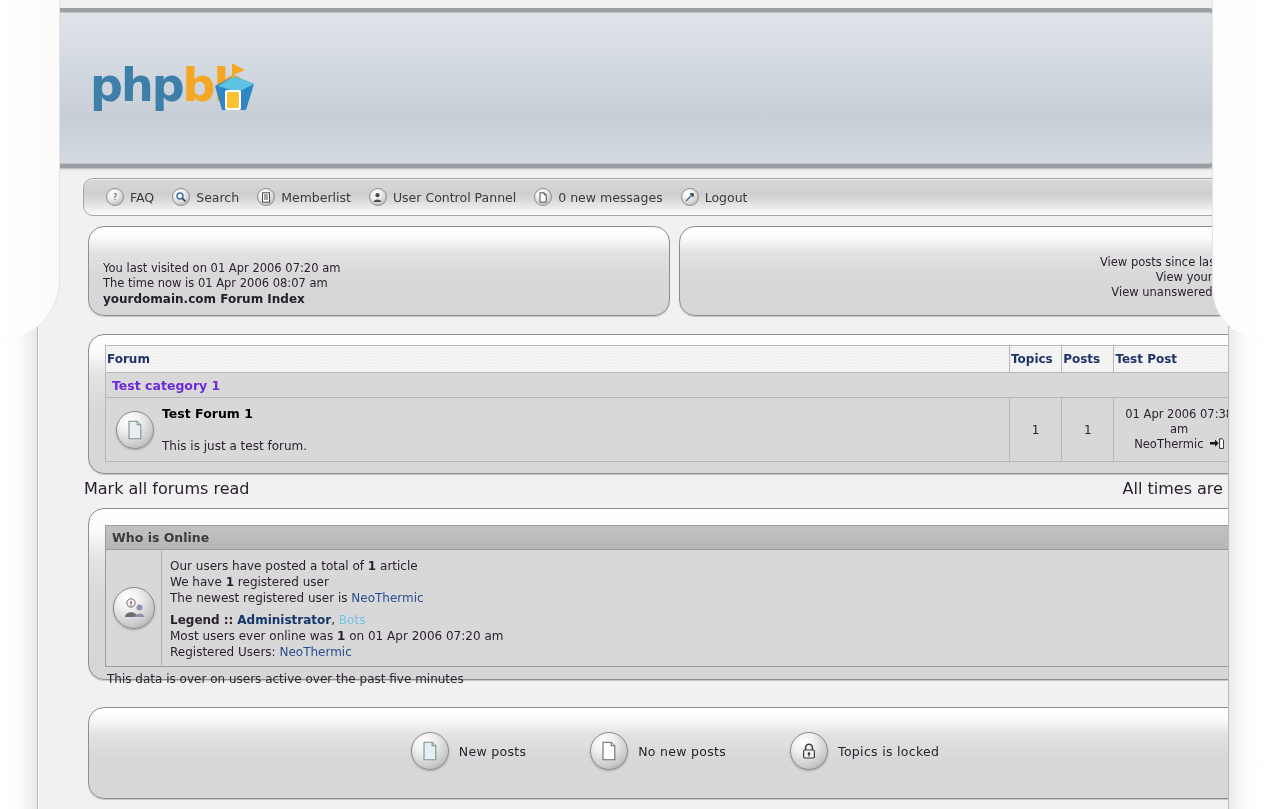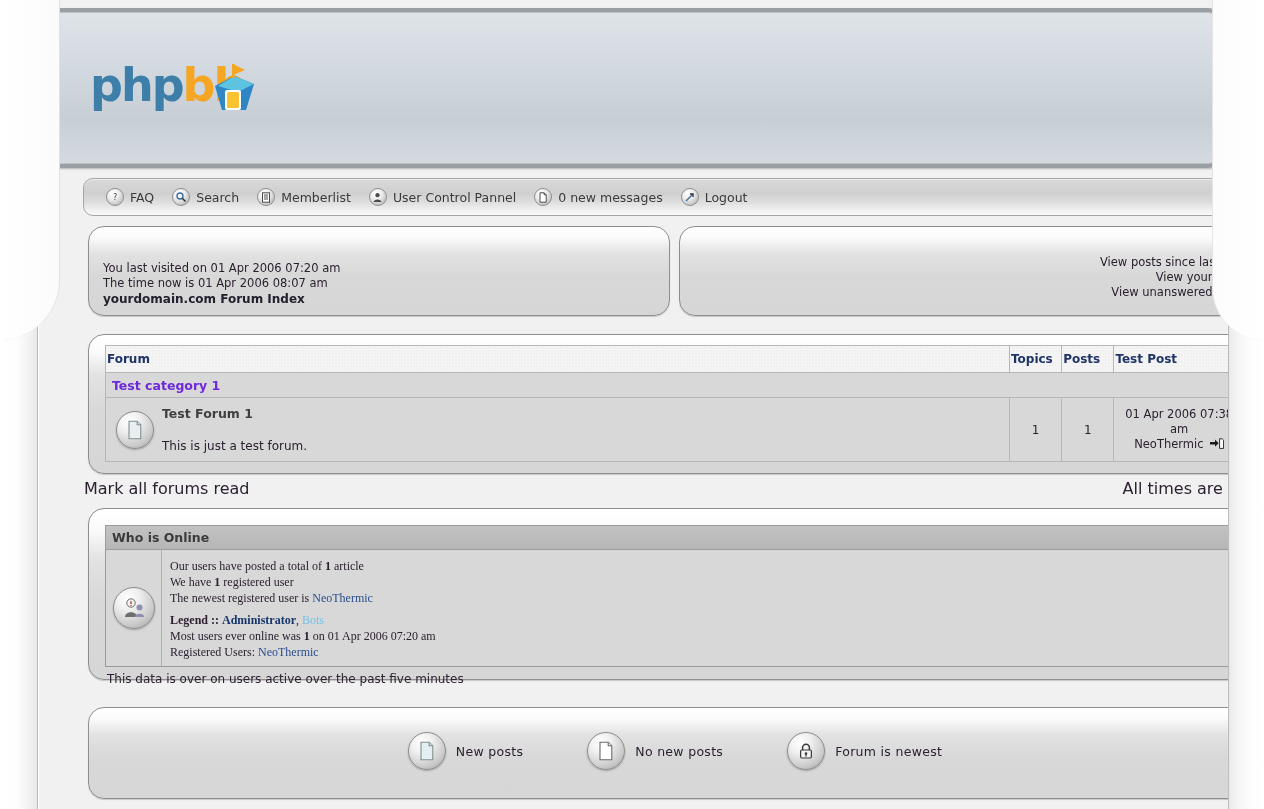--- a/index.html
+++ b/index.html
@@ -140,40 +140,40 @@
   }
   td.forum-cell { padding: 8px 6px 8px 8px; height: 60px; }
   .forum-row-inner { display: flex; align-items: center; }
   .bigorb {
     width: 38px; height: 38px; border-radius: 50%; flex: 0 0 auto; margin: 0 8px 0 2px;
     background: radial-gradient(circle at 34% 26%, #ffffff 0%, #f0f0f0 30%, #cbcbcb 68%, #9d9d9d 100%);
     border: 1px solid #8d8d8d;
     display: flex; align-items: center; justify-content: center;
     box-shadow: 0 1px 2px rgba(0,0,0,.25);
   }
-  .forum-name { font-size: 12.5px; font-weight: bold; color: #404040; cursor: pointer; }
+  .forum-name { font-size: 12.5px; font-weight: bold; color: #000000; cursor: pointer; }
   .forum-desc { font-size: 12px; color: #2c2030; margin-top: 18px; }
   td.num { text-align: center; font-size: 12px; color: #2c2030; width: 52px; }
   td.lastpost { text-align: center; font-size: 11.5px; color: #2c2030; width: 130px; line-height: 15px; }
   .lp-user { color: #2c2030; }
 
   
   .markrow { position: absolute; left: 45px; top: 479px; width: 1180px;
              display: flex; justify-content: space-between; font-size: 16px; color: #2c2030; gap: 40px; }
 
   
   .online-wrap { position: absolute; left: 49px; top: 508px; width: 1174px; height: 172px; }
   .online-inner { width: 1140px; margin: 16px auto 0; border: 1px solid #9b9b9b; }
   .online-head {
     background: linear-gradient(to bottom,#c2c2c2,#b6b6b6);
     color: #3b3b3b; font-weight: bold; font-size: 12.5px;
     height: 24px; line-height: 24px; padding-left: 6px;
     border-bottom: 1px solid #9b9b9b;
   }
-  .online-body { display: flex; background: #d8d8d8; min-height: 94px; font-family: Liberation Serif, serif; }
+  .online-body { display: flex; background: #d8d8d8; min-height: 94px; }
   .online-avatar-cell { width: 56px; border-right: 1px solid #b0b0b0; display: flex; align-items: center; justify-content: center; }
   .avatar-orb {
     width: 42px; height: 42px; border-radius: 50%;
     background: radial-gradient(circle at 34% 26%, #ffffff 0%, #efefef 30%, #c9c9c9 68%, #9b9b9b 100%);
     border: 1px solid #8d8d8d; display: flex; align-items: center; justify-content: center;
     box-shadow: 0 1px 2px rgba(0,0,0,.25);
   }
   .online-text { padding: 8px 0 6px 8px; font-size: 12px; color: #2c2030; line-height: 16px; }
   .online-text .b { font-weight: bold; }
   .u-admin { color: #16366b; font-weight: bold; }
@@ -429,21 +429,21 @@
 
         <div class="legend-item">
           <span class="bigorb" style="margin:0;">
             <svg width="18" height="20" viewBox="0 0 18 20">
               <path d="M5.6 9 V6.6 a3.4 3.4 0 0 1 6.8 0 V9" fill="none" stroke="#3a3a3a" stroke-width="1.5"></path>
               <rect x="3.6" y="9" width="10.8" height="8" rx="1.2" fill="#f2f2f2" stroke="#3a3a3a" stroke-width="1.2"></rect>
               <circle cx="9" cy="12.6" r="1.3" fill="#3a3a3a"></circle>
               <rect x="8.4" y="12.6" width="1.2" height="3" fill="#3a3a3a"></rect>
             </svg>
           </span>
-          <span class="legend-label">Forum is newest</span>
+          <span class="legend-label">Topics is locked</span>
         </div>
 
       </div>
     </div>
 
   </div>
 
   <div class="gutter-left"></div>
   <div class="gutter-left-curve"></div>
   <div class="gutter-right"></div>

